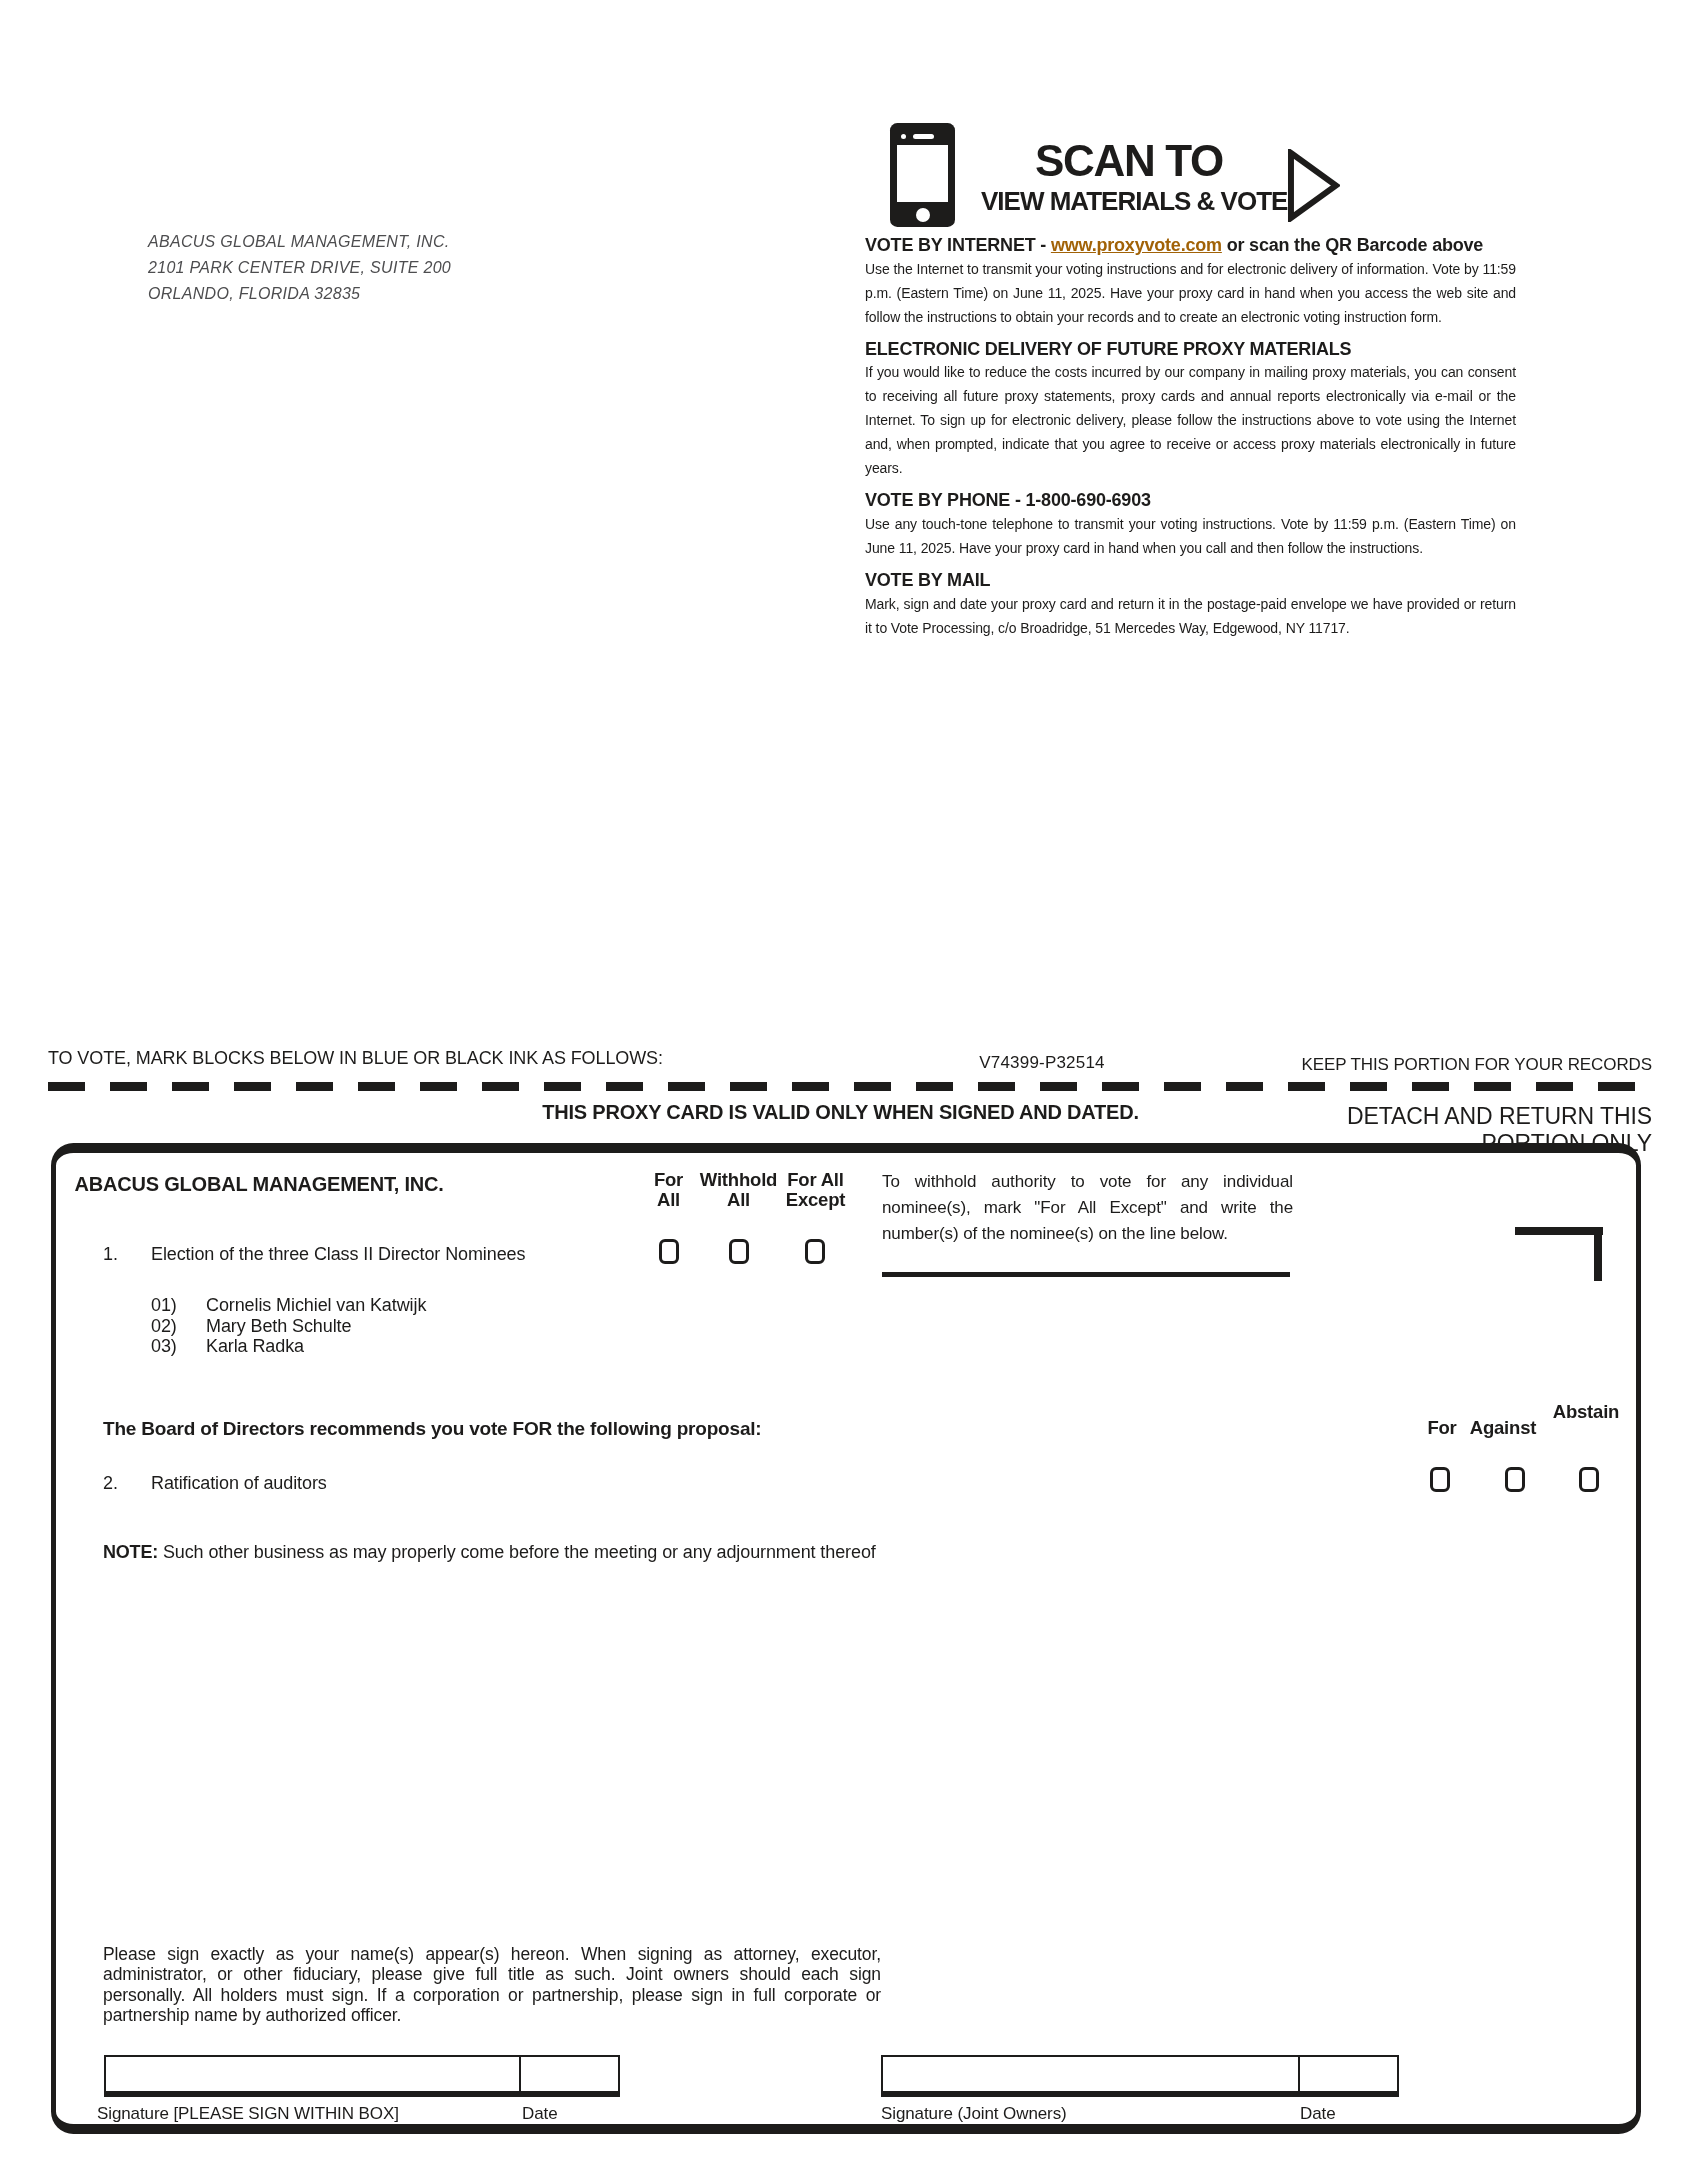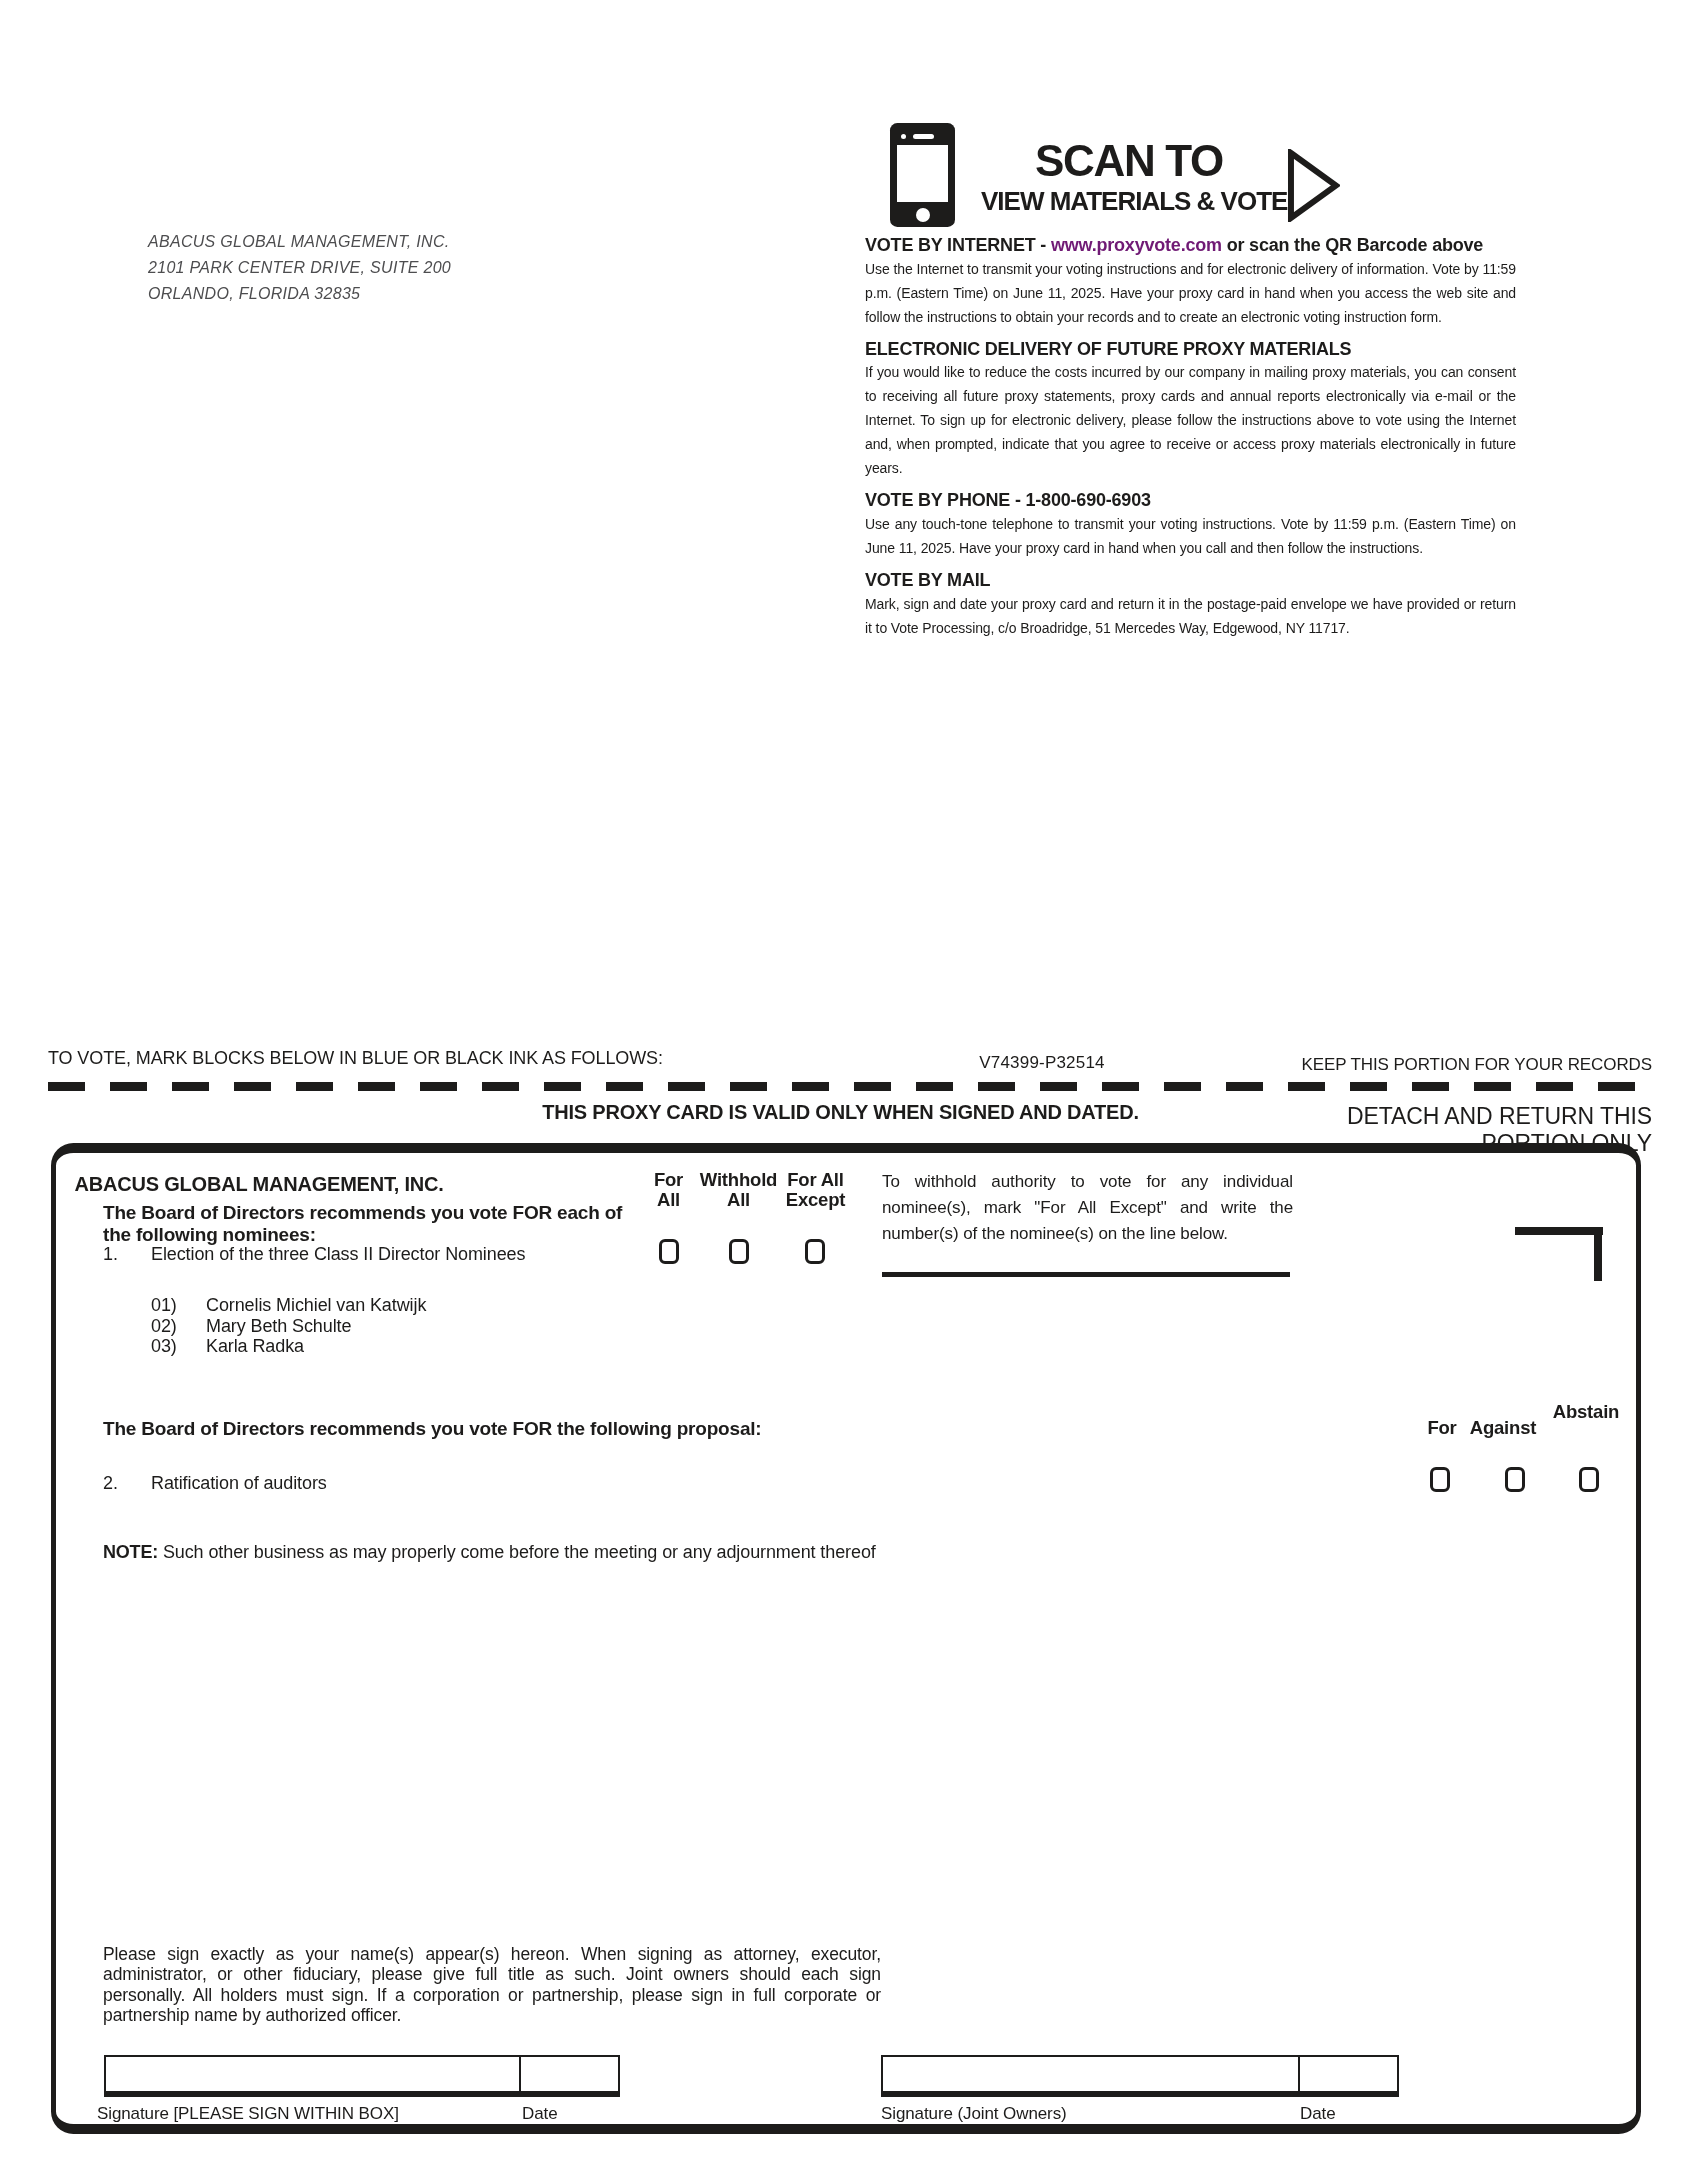--- a/index.html
+++ b/index.html
@@ -24,21 +24,21 @@
               font-weight:bold;font-size:44px;letter-spacing:-1.3px;}
   .scan-sub{left:981px;top:186px;width:297px;text-align:center;
             font-weight:bold;font-size:26px;letter-spacing:-1px;white-space:nowrap;}
   .tri{left:1287px;top:149px;width:53px;height:73px;}
 
   
   .vote-col{left:865px;top:235px;width:651px;}
   .vm-head{margin:0 0 1.3px 0;font-weight:bold;font-size:18px;line-height:20.4px;letter-spacing:-0.2px;}
   .vm-body{margin:0 0 10px 0;font-size:14px;line-height:24px;letter-spacing:-0.1px;
            text-align:justify;}
-  .link{color:#701a75;font-weight:bold;}
+  .link{color:#a16207;text-decoration:underline;font-weight:bold;}
 
   
   .mark-instr{left:48px;top:1048px;font-size:18px;letter-spacing:-0.1px;}
   .control-num{left:910px;top:1053px;width:264px;text-align:center;font-size:17px;letter-spacing:0.2px;}
   .keep{left:1246px;top:1055px;width:406px;text-align:right;font-size:17px;letter-spacing:-0.1px;}
   .dashes{left:48px;top:1082px;width:1604px;height:8.6px;
           background:repeating-linear-gradient(90deg,#1d1c1b 0 37px,transparent 37px 62px);}
   .valid{left:501px;top:1101px;width:679px;text-align:center;font-weight:bold;font-size:20px;letter-spacing:-0.2px;}
   .detach-only{left:1246px;top:1103px;width:406px;text-align:right;font-size:23px;letter-spacing:-0.1px;}
 
@@ -125,21 +125,20 @@
 <div class="abs mark-instr">TO VOTE, MARK BLOCKS BELOW IN BLUE OR BLACK INK AS FOLLOWS:</div>
 <div class="abs control-num">V74399-P32514</div>
 <div class="abs keep">KEEP THIS PORTION FOR YOUR RECORDS</div>
 <div class="abs dashes"></div>
 <div class="abs valid">THIS PROXY CARD IS VALID ONLY WHEN SIGNED AND DATED.</div>
 <div class="abs detach-only">DETACH AND RETURN THIS PORTION ONLY</div>
 
 <div class="abs card">
 
   <div class="abs company">ABACUS GLOBAL MANAGEMENT, INC.</div>
-  <div class="abs rec1">The Board of Directors recommends you vote FOR each of the following nominees:</div>
 
   <div class="abs colhead ch1">
     <div>For</div>
     <div>All</div>
   </div>
   <div class="abs colhead ch2">
     <div>Withhold</div>
     <div>All</div>
   </div>
   <div class="abs colhead ch3">

